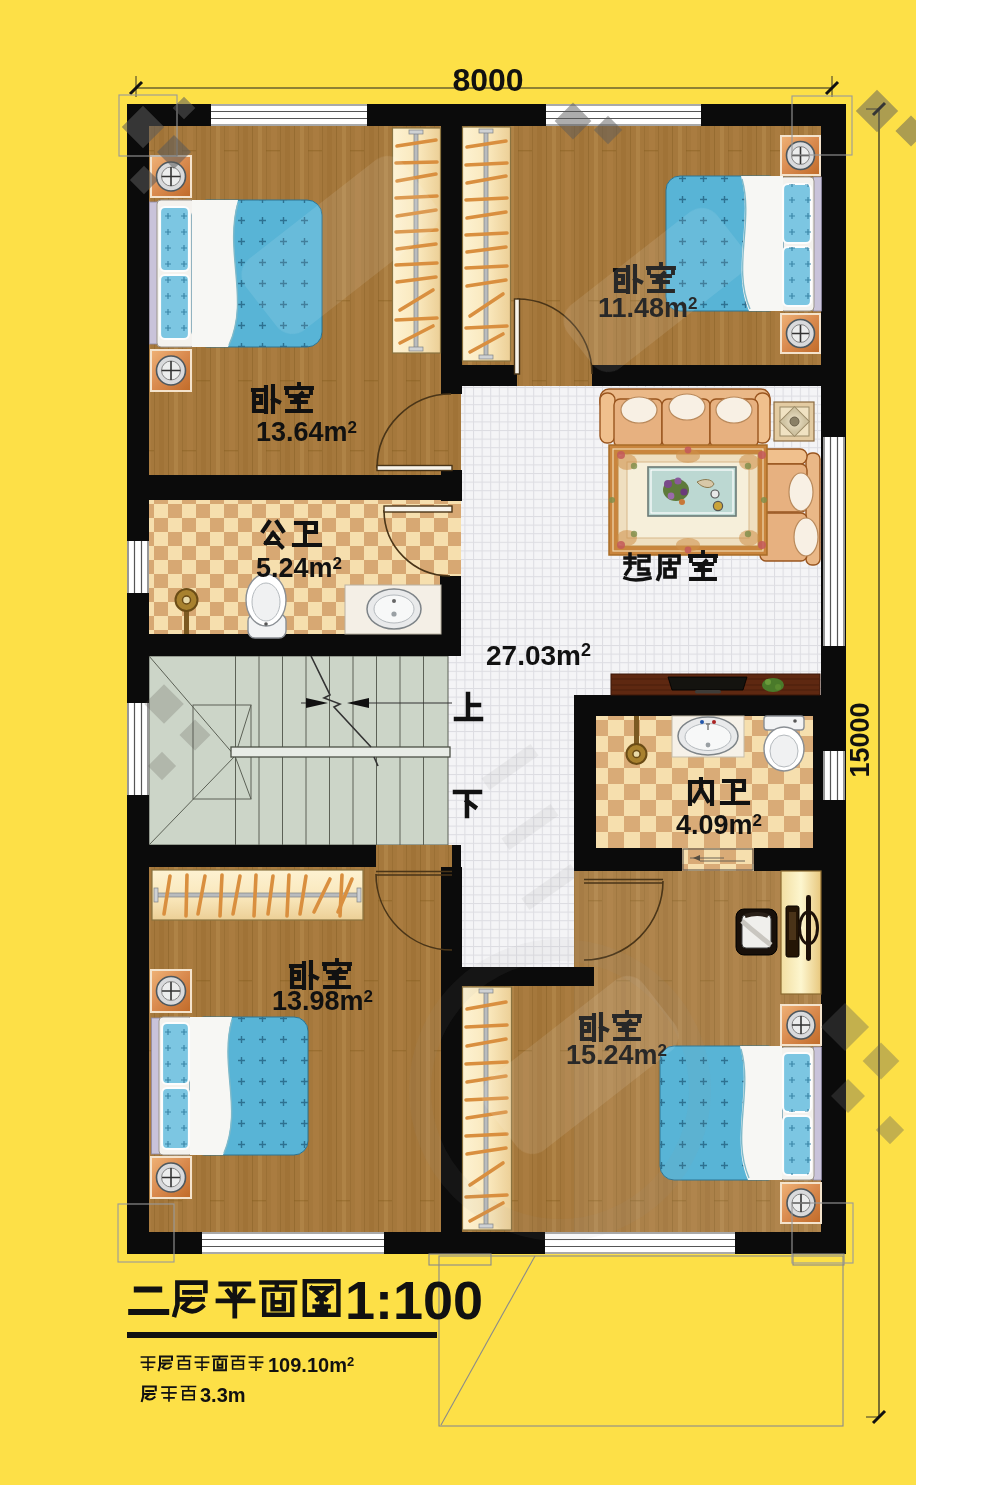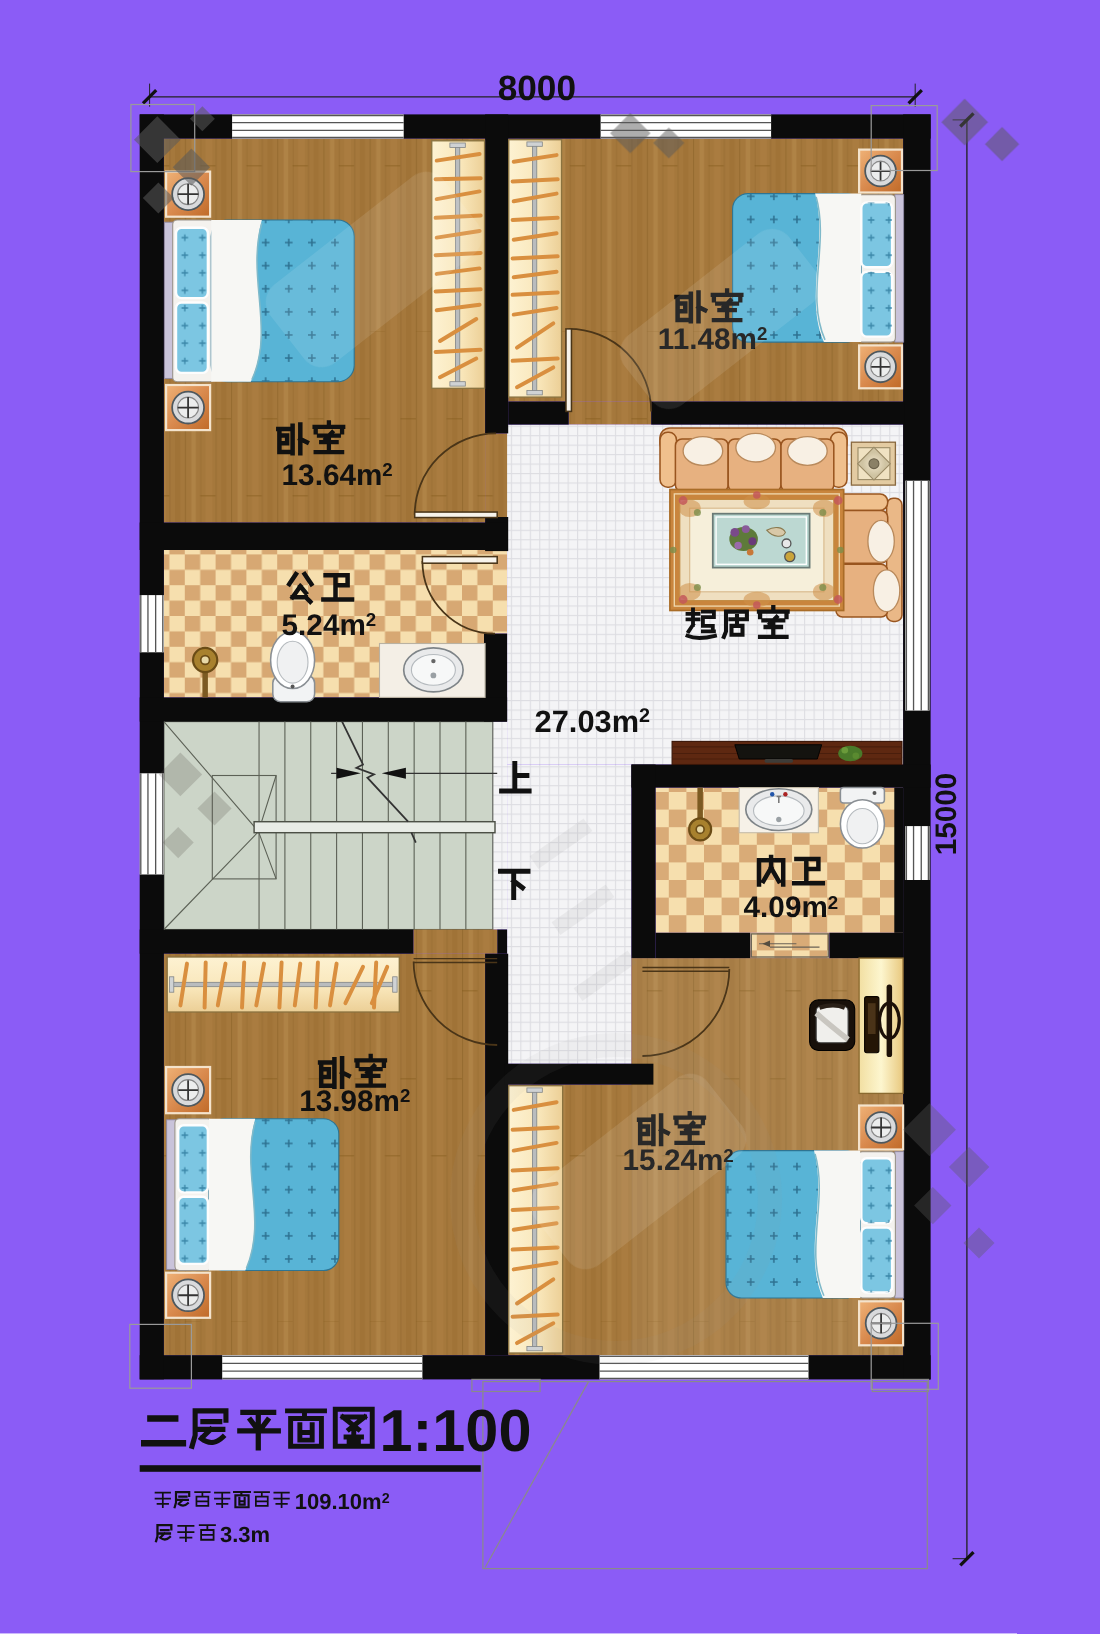--- a/index.html
+++ b/index.html
@@ -1,16 +1,16 @@
 <!DOCTYPE html>
 <html><head>
 <meta charset="utf-8">
 <style>
 html,body{margin:0;padding:0;background:#ffffff;}
-#page{position:relative;width:1000px;height:1485px;background:#8b5cf6;overflow:hidden;font-family:"Liberation Sans", sans-serif;}
+#page{position:relative;width:916px;height:1485px;background:#fde047;overflow:hidden;font-family:"Liberation Sans", sans-serif;}
 svg{position:absolute;top:0;left:0;}
 .num{font-family:"Liberation Sans", sans-serif;font-weight:bold;fill:#111;}
 </style>
 </head>
 <body>
 <div id="page">
 <svg width="1000" height="1485" viewBox="0 0 1000 1485">
 <defs>
 <pattern id="wood" width="42" height="300" patternUnits="userSpaceOnUse">
   <rect width="42" height="300" fill="#a5783c"></rect>

